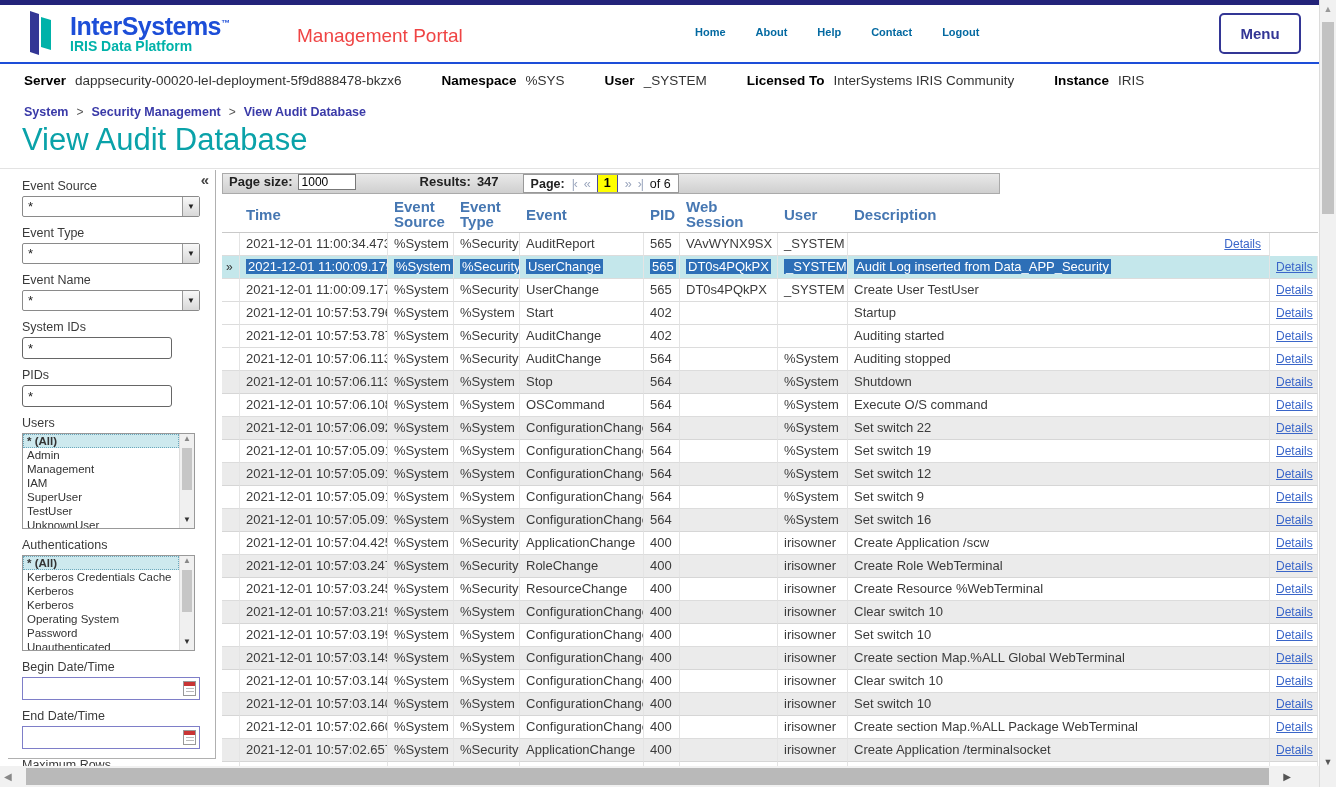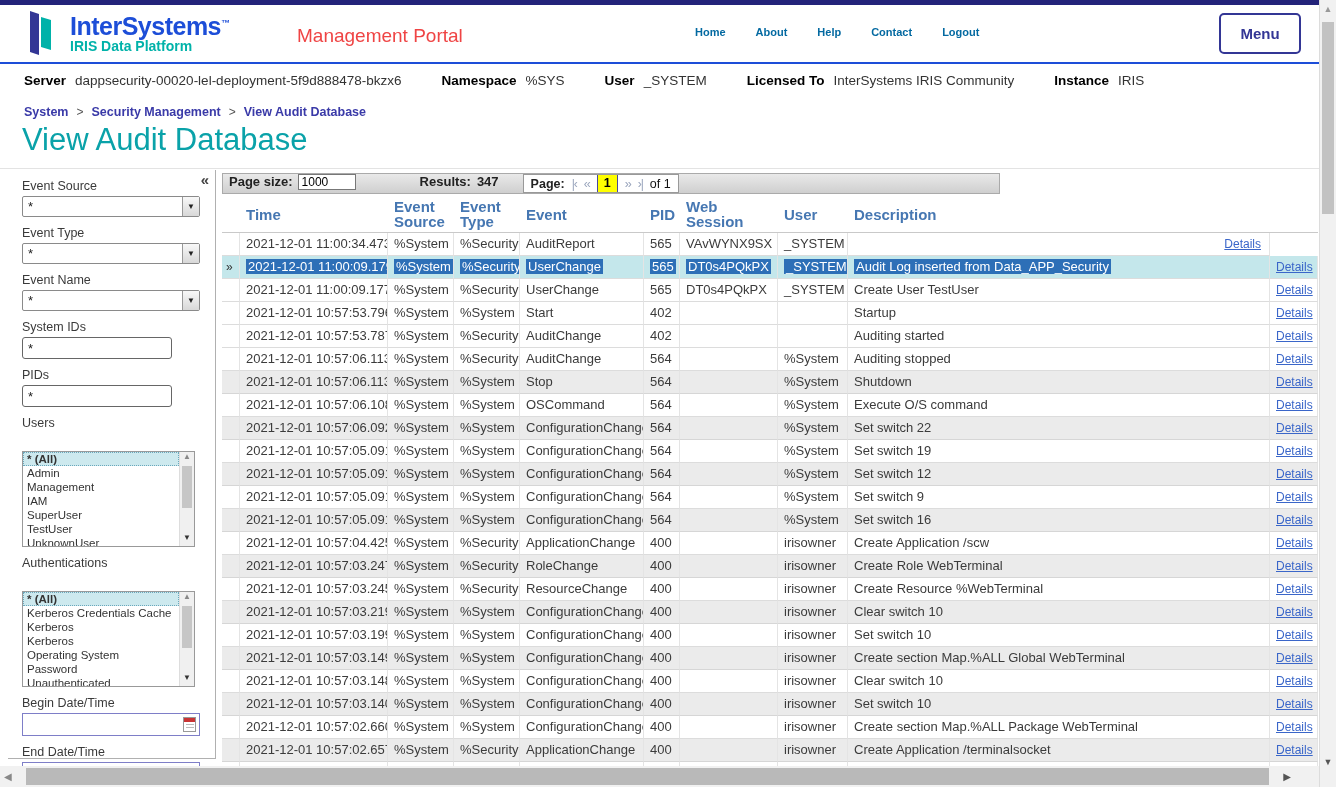--- a/index.html
+++ b/index.html
@@ -46,21 +46,21 @@
   .collapse { position:absolute; right:6px; top:1px; font-size:15px; font-weight:bold; color:#444; cursor:pointer; }
   .f-label { font-size:12.5px; color:#3a3a3a; margin-top:9px; }
   .f-label.first { margin-top:3px; }
   .selbox { margin-top:3px; width:178px; height:21px; border:1px solid #8a8a8a; border-radius:2px;
     background:#fff; display:flex; cursor:pointer; }
   .selval { flex:1; font-size:13px; color:#222; padding:2px 0 0 5px; }
   .selbtn { width:17px; border-left:1px solid #999; background:linear-gradient(#f8f8f8,#d8d8d8);
     display:flex; align-items:center; justify-content:center; font-size:8px; color:#222; }
   .tinput { margin-top:3px; width:150px; height:22px; border:1px solid #666; border-radius:3px;
     font-family:"Liberation Sans",sans-serif; font-size:13px; color:#222; padding-left:5px; }
-  .listbox { margin-top:21px; width:173px; height:96px; border:1px solid #999; background:#fff;
+  .listbox { margin-top:3px; width:173px; height:96px; border:1px solid #999; background:#fff;
     position:relative; overflow:hidden; }
   .list-items { position:absolute; left:0; top:0; right:15px; }
   .list-item { font-size:11.5px; color:#333; padding:1px 4px; height:14px; white-space:nowrap;
     overflow:hidden; cursor:pointer; }
   .list-item.selected { background:#cde9ee; outline:1px dotted #6aa8bc; outline-offset:-1px; font-weight:bold; }
   .list-scroll { position:absolute; right:0; top:0; width:15px; bottom:0; background:#f0f0f0; border-left:1px solid #ddd; }
   .ls-up { position:absolute; top:0; left:0; right:0; height:13px; text-align:center; font-size:8px; color:#888; }
   .ls-thumb { position:absolute; top:14px; left:2px; right:2px; height:42px; background:#c6c6c6; }
   .ls-down { position:absolute; bottom:0; left:0; right:0; height:13px; text-align:center; font-size:8px; color:#333; }
   .dateinput { margin-top:3px; width:178px; height:23px; border:1px solid #7e7ec8; background:#fff;
@@ -267,21 +267,21 @@
       <input class="ps-input" value="1000" style="">
       <span class="pb-results">Results:</span>
       <span class="pb-resval">347</span>
       <span class="pager-box">
         <span class="pg-label">Page:</span>
         <span class="pg-arrow">|‹</span>
         <span class="pg-arrow">‹‹</span>
         <span class="pg-current">1</span>
         <span class="pg-arrow">››</span>
         <span class="pg-arrow">›|</span>
-        <span class="pg-of">of 1</span>
+        <span class="pg-of">of 6</span>
       </span>
     </div>
 
     <div class="thead grid-cols">
       <div class="hcell"></div>
       <div class="hcell">Time</div>
       <div class="hcell">Event Source</div>
       <div class="hcell">Event Type</div>
       <div class="hcell">Event</div>
       <div class="hcell">PID</div>

